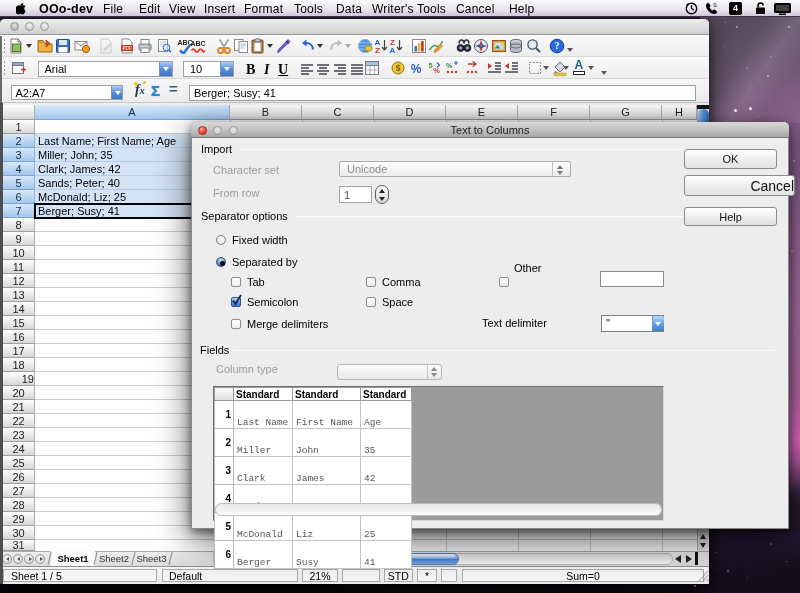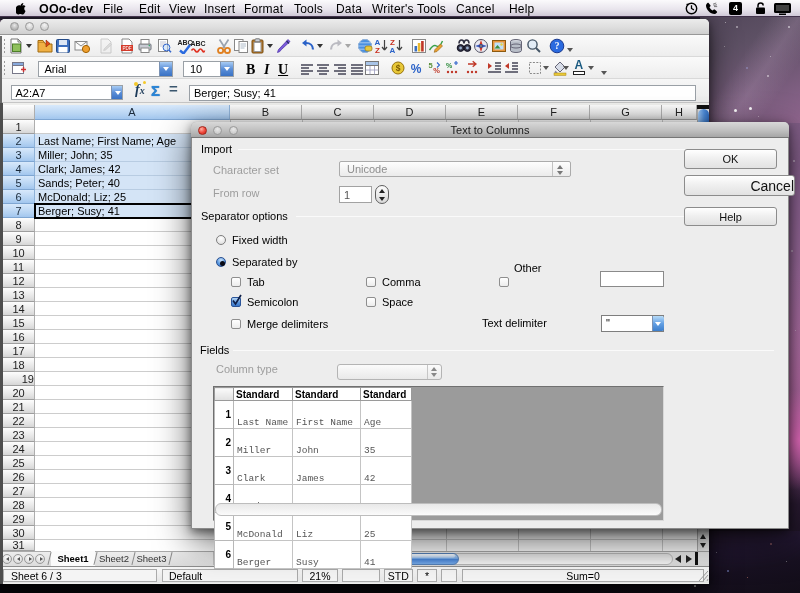--- a/index.html
+++ b/index.html
@@ -432,21 +432,21 @@
 <div class="abs" style="left:234px;top:554px;width:221px;height:4px;background:linear-gradient(rgba(255,255,255,.95),rgba(255,255,255,.2));border-radius:3px;z-index:6"></div>
 <div class="abs" style="left:675px;top:553px;width:9px;height:11px;z-index:5">
     <div style="width:0;height:0;border-top:4px solid transparent;border-bottom:4px solid transparent;border-right:6px solid #222;margin-top:1.5px"></div>
   </div>
 <div class="abs" style="left:686px;top:553px;width:9px;height:11px;z-index:5">
     <div style="width:0;height:0;border-top:4px solid transparent;border-bottom:4px solid transparent;border-left:6px solid #222;margin-top:1.5px"></div>
   </div>
 <div class="abs" style="left:695px;top:552px;width:2.5px;height:13px;background:#111;z-index:5"></div>
 
 <div class="abs" style="left:0;top:566px;width:709px;height:17px;background:linear-gradient(#f8f8f8,#e4e4e4);border-top:1px solid #8e8e8e;z-index:3"></div>
-<div class="abs" style="left:3px;top:568.5px;width:154px;height:13px;border:1px solid #aaa;background:#f4f4f4;z-index:4;font-size:10.5px;line-height:12px;padding-left:7px">Sheet 6 / 3</div>
+<div class="abs" style="left:3px;top:568.5px;width:154px;height:13px;border:1px solid #aaa;background:#f4f4f4;z-index:4;font-size:10.5px;line-height:12px;padding-left:7px">Sheet 1 / 5</div>
 <div class="abs" style="left:162px;top:568.5px;width:136px;height:13px;border:1px solid #aaa;background:#f4f4f4;z-index:4;font-size:10.5px;line-height:12px;padding-left:6px">Default</div>
 <div class="abs" style="left:302px;top:568.5px;width:36px;height:13px;border:1px solid #aaa;background:#f4f4f4;z-index:4;font-size:10.5px;line-height:12px;text-align:center">21%</div>
 <div class="abs" style="left:342px;top:568.5px;width:38px;height:13px;border:1px solid #aaa;background:#f4f4f4;z-index:4"></div>
 <div class="abs" style="left:384px;top:568.5px;width:28.5px;height:13px;border:1px solid #aaa;background:#f4f4f4;z-index:4;font-size:10.5px;line-height:12px;text-align:center">STD</div>
 <div class="abs" style="left:417px;top:568.5px;width:20px;height:13px;border:1px solid #aaa;background:#f4f4f4;z-index:4;font-size:10.5px;line-height:12px;text-align:center">*</div>
 <div class="abs" style="left:441px;top:568.5px;width:16px;height:13px;border:1px solid #aaa;background:#f4f4f4;z-index:4"></div>
 <div class="abs" style="left:462px;top:568.5px;width:242px;height:13px;border:1px solid #aaa;background:#f4f4f4;z-index:4;font-size:10.5px;line-height:12px;text-align:center">Sum=0</div>
 <svg class="abs" style="left:698px;top:569px;z-index:5" width="11" height="13" viewBox="0 0 11 13">
     <path d="M10 2 1 12M10 6 5 12M10 10 9 12" stroke="#999" stroke-width="1"></path>
   </svg>

